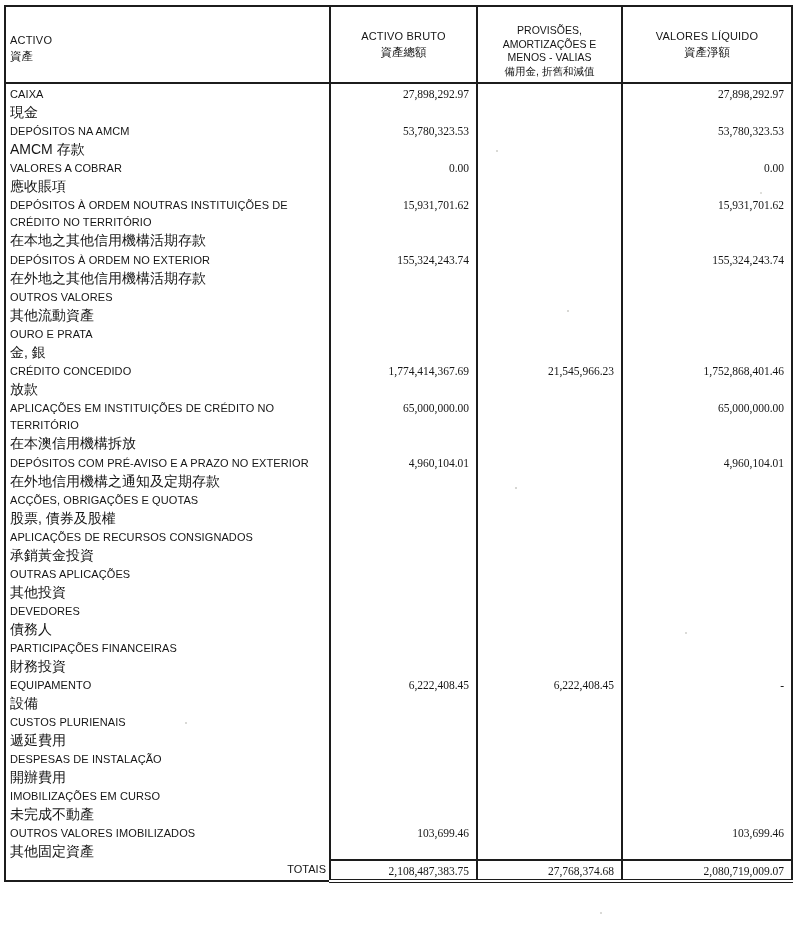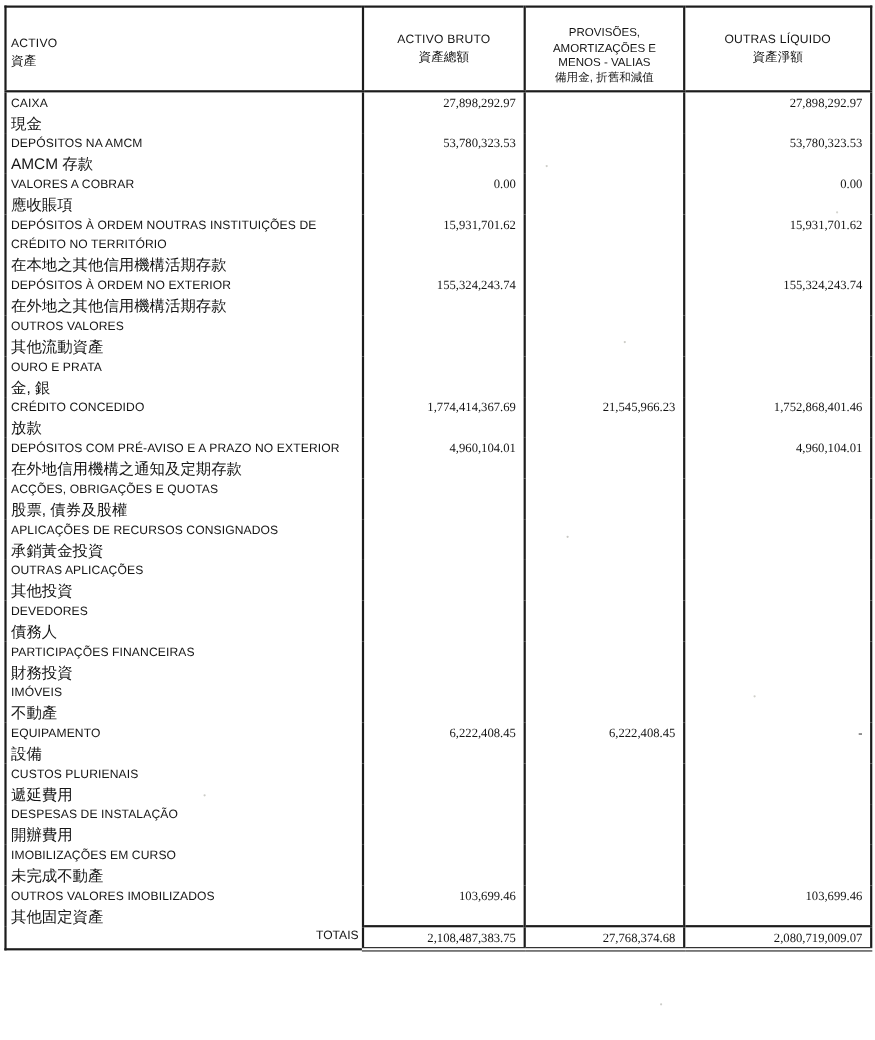--- a/index.html
+++ b/index.html
@@ -79,21 +79,21 @@
           <div class="hl">ACTIVO BRUTO</div>
           <div class="hz">資產總額</div>
         </th>
         <th class="h-num h-prov">
           <div class="hp">PROVISÕES,</div>
           <div class="hp">AMORTIZAÇÕES E</div>
           <div class="hp">MENOS - VALIAS</div>
           <div class="hp">備用金, 折舊和減值</div>
         </th>
         <th class="h-num">
-          <div class="hl">OUTRAS LÍQUIDO</div>
+          <div class="hl">VALORES LÍQUIDO</div>
           <div class="hz">資產淨額</div>
         </th>
       </tr>
     </thead>
     <tbody>
         <tr class="r">
     <td class="c-label">
       <div class="pt">CAIXA</div>
       <div class="zh">現金</div>
     </td>
@@ -157,20 +157,29 @@
   </tr>
         <tr class="r">
     <td class="c-label">
       <div class="pt">CRÉDITO CONCEDIDO</div>
       <div class="zh">放款</div>
     </td>
     <td class="c-num">1,774,414,367.69</td>
     <td class="c-num">21,545,966.23</td>
     <td class="c-num">1,752,868,401.46</td>
   </tr>
+        <tr class="tall">
+    <td class="c-label">
+      <div class="pt">APLICAÇÕES EM INSTITUIÇÕES DE CRÉDITO NO TERRITÓRIO</div>
+      <div class="zh">在本澳信用機構拆放</div>
+    </td>
+    <td class="c-num">65,000,000.00</td>
+    <td class="c-num"></td>
+    <td class="c-num">65,000,000.00</td>
+  </tr>
         <tr class="r">
     <td class="c-label">
       <div class="pt">DEPÓSITOS COM PRÉ-AVISO E A PRAZO NO EXTERIOR</div>
       <div class="zh">在外地信用機構之通知及定期存款</div>
     </td>
     <td class="c-num">4,960,104.01</td>
     <td class="c-num"></td>
     <td class="c-num">4,960,104.01</td>
   </tr>
         <tr class="r">
@@ -206,29 +215,20 @@
       <div class="zh">債務人</div>
     </td>
     <td class="c-num"></td>
     <td class="c-num"></td>
     <td class="c-num"></td>
   </tr>
         <tr class="r">
     <td class="c-label">
       <div class="pt">PARTICIPAÇÕES FINANCEIRAS</div>
       <div class="zh">財務投資</div>
-    </td>
-    <td class="c-num"></td>
-    <td class="c-num"></td>
-    <td class="c-num"></td>
-  </tr>
-        <tr class="r">
-    <td class="c-label">
-      <div class="pt">IMÓVEIS</div>
-      <div class="zh">不動產</div>
     </td>
     <td class="c-num"></td>
     <td class="c-num"></td>
     <td class="c-num"></td>
   </tr>
         <tr class="r">
     <td class="c-label">
       <div class="pt">EQUIPAMENTO</div>
       <div class="zh">設備</div>
     </td>

